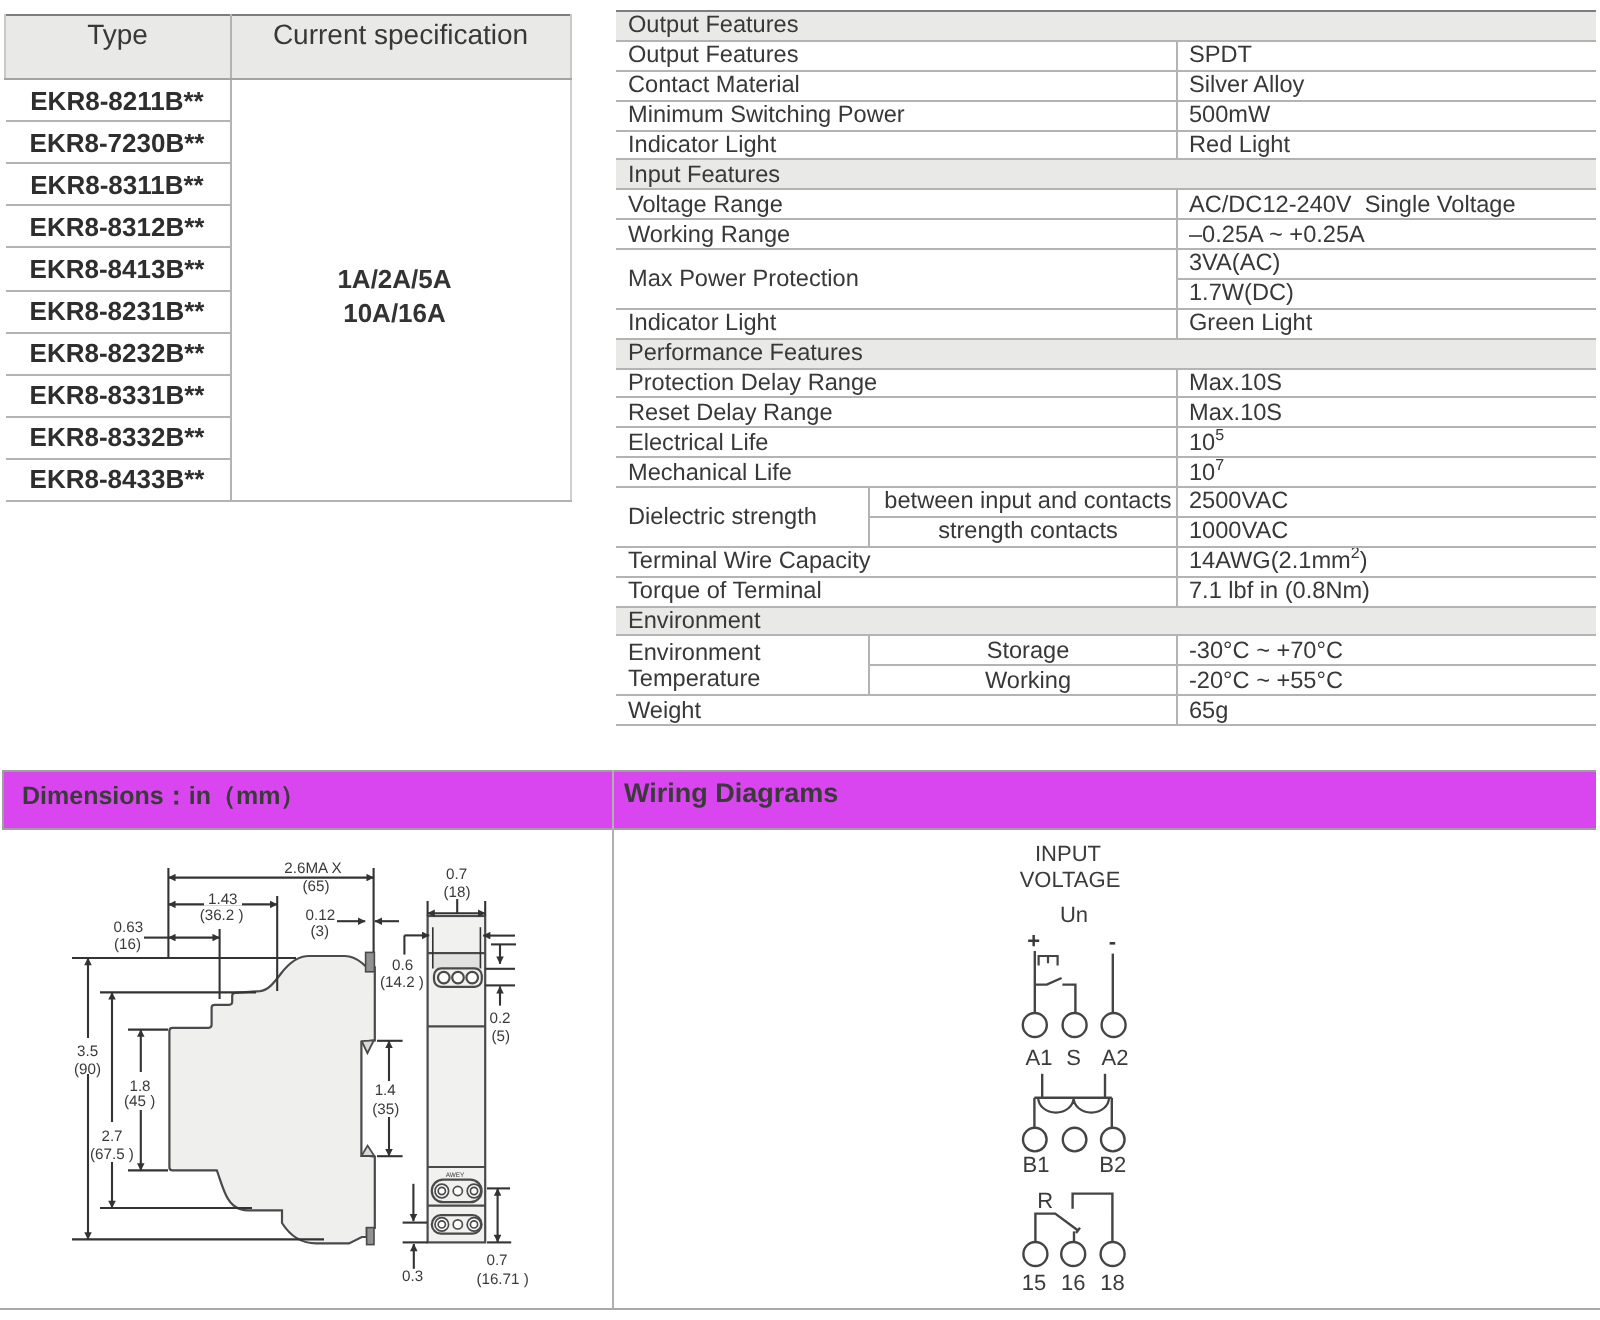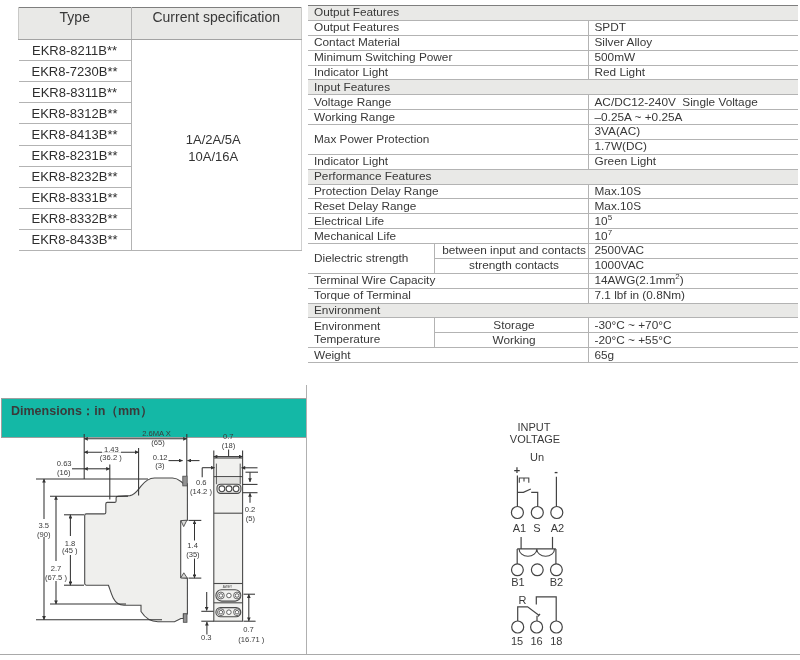--- a/index.html
+++ b/index.html
@@ -1,36 +1,36 @@
 <!DOCTYPE html>
 <html><head>
 <meta charset="utf-8">
 <style>
 * { margin:0; padding:0; box-sizing:border-box; }
 html,body { width:800px; height:660px; background:#ffffff; font-family:"Liberation Sans", sans-serif; }
 #page { position:relative; width:800px; height:660px; overflow:hidden; background:#fff; color:#3a3a3a; }
 table { border-collapse:collapse; }
 
-#lt { position:absolute; left:18px; top:7px; width:283px; height:244px; table-layout:fixed; border-top:1.5px solid #7e7e7e; }
+#lt { position:absolute; left:2px; top:7px; width:283px; height:244px; table-layout:fixed; border-top:1.5px solid #7e7e7e; }
 #lt th { width:112.5px; background:#e9e9e7; height:32px; font-size:14px; font-weight:normal; color:#383838;
   vertical-align:top; padding-top:0.5px; border-bottom:1px solid #a3a3a3; border-left:1px solid #c9c9c7; }
 #lt th.c2 { width:170.5px; border-right:1px solid #c9c9c7; border-left:1px solid #b3b3b3;margin-left:17px; }
-#lt td { height:21px; text-align:center; font-size:13px; font-weight:normal; color:#2e2e2e;
+#lt td { height:21px; text-align:center; font-size:13px; font-weight:bold; color:#2e2e2e;
   border-bottom:1px solid #b3b3b3; }
-#lt td.merged { border-left:1px solid #b3b3b3; border-right:1px solid #d0d0d0; font-weight:normal;
+#lt td.merged { border-left:1px solid #b3b3b3; border-right:1px solid #d0d0d0; font-weight:bold;
   color:#333; font-size:13px; line-height:17.5px; padding-top:6px; padding-right:6px; }
 
 #rt { position:absolute; left:308px; top:5px; width:490px; height:358px; table-layout:fixed; border-top:1.5px solid #7e7e7e; font-size:11.8px; }
 #rt td { line-height:13px; padding:0 0 0 6px; border-bottom:1px solid #b3b3b3; color:#383838; white-space:nowrap; overflow:hidden; }
 #rt td.sec { background:#e9e9e7; }
 #rt td.v { border-left:1px solid #b3b3b3;margin-left:36px; }
 #rt td.m { border-left:1px solid #b3b3b3;text-align:center; }
 #rt sup { font-size:8px; vertical-align:super; line-height:0; }
 
-.bhdr { position:absolute; top:398px; height:40px; background:#14b8a6; border:1px solid #9f9f9f; border-right:none; }
+.bhdr { position:absolute; top:385px; height:30px; background:#d946ef; border:1px solid #9f9f9f; border-right:none; }
 #bh1 { left:1px; width:305px; }
 #bh2 { left:306px; width:492px; border-left:none; }
 #bh1 span { position:absolute; left:9px; top:4px; font-size:12.5px; font-weight:bold; color:#3a3a3a; }
 #bh2 span { position:absolute; left:6px; top:3px; font-size:13.5px; font-weight:bold; color:#3a3a3a; }
 #vdiv { position:absolute; left:305.5px; top:385px; width:1px; height:269px; background:#b0b0b0; }
 #bline { position:absolute; left:0; top:653.5px; width:800px; height:1.6px; background:#a9a9a9; }
 svg text { fill:#3a3a3a; }
 </style>
 </head>
 <body>
@@ -174,20 +174,23 @@
         </tr>
 <tr>
           <td colspan="2">Weight</td>
           <td class="v">65g</td>
         </tr>
 </tbody>
     </table>
 
 <div class="bhdr" id="bh1">
       <span>Dimensions：in（mm）</span>
+    </div>
+<div class="bhdr" id="bh2">
+      <span>Wiring Diagrams</span>
     </div>
 <div id="vdiv"></div>
 <div id="bline"></div>
 
 <svg id="dims" style="position:absolute;left:0;top:410px" width="305" height="244" viewBox="0 410 305 244" font-family="Liberation Sans, sans-serif" font-size="7.6">
 <defs>
 <marker id="ar" viewBox="0 0 10 10" refX="9.5" refY="5" markerWidth="6" markerHeight="3.6" orient="auto-start-reverse">
   <path d="M0,0 L10,5 L0,10 Z" fill="#333333"></path>
 </marker>
 </defs>

